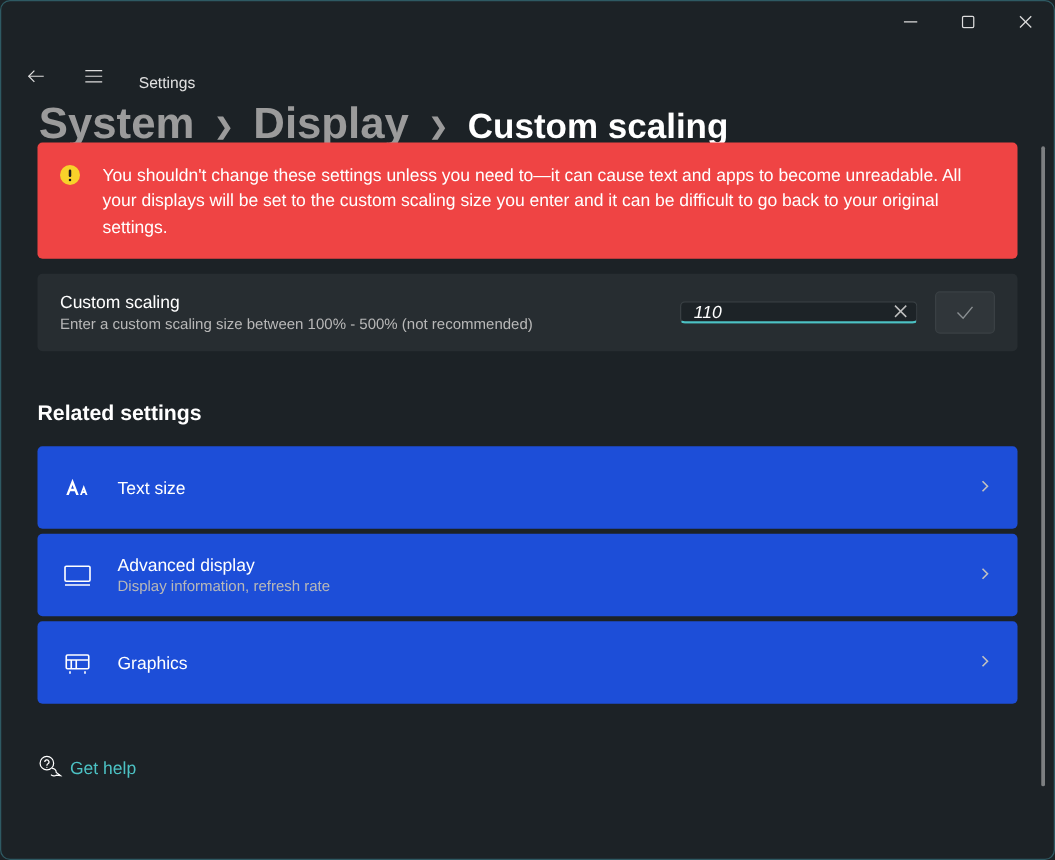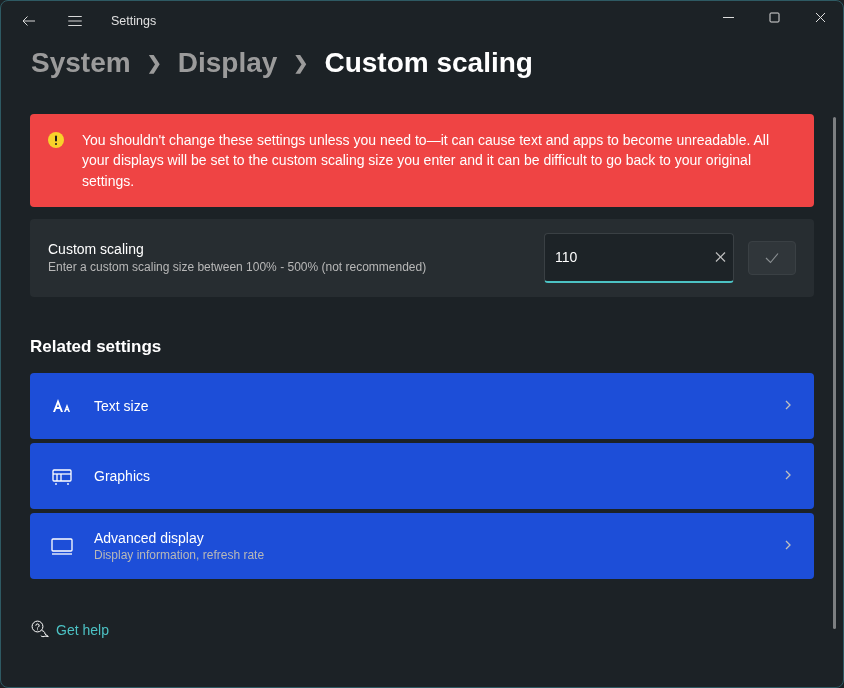--- a/index.html
+++ b/index.html
@@ -10,22 +10,23 @@
     font-family: "Segoe UI", sans-serif;
     font-size: 14px;
     border: 1px solid #2e5a63;
     border-radius: 8px;
     position: relative;
   }
   
   .titlebar {
     height: 40px;
     display: flex;
-    align-items: center;
+    align-items: flex-end;
     padding-left: 16px;
+    margin-top: 32px;
   }
   .titlebar .back {
     width: 24px; height: 24px;
     display: flex; align-items: center; justify-content: center;
     color: #ddd;
   }
   .titlebar .nav-icon {
     width: 24px; height: 24px;
     display: flex; align-items: center; justify-content: center;
     margin-left: 22px;
@@ -49,21 +50,21 @@
     font-size: 12px;
   }
   
   .breadcrumb {
     display: flex;
     align-items: baseline;
     gap: 16px;
     padding: 6px 30px 18px 30px;
   }
   .breadcrumb .crumb-link {
-    font-size: 28px;
+    font-size: 35px;
     font-weight: 600;
     color: #9b9b9b;
   }
   .breadcrumb .sep {
     font-size: 18px;
     color: #9b9b9b;
     font-weight: 600;
     position: relative;
     top: -3px;
   }
@@ -106,29 +107,30 @@
     border-radius: 4px;
     padding: 14px 18px;
     display: flex;
     align-items: center;
   }
   .input-card .labels { flex: 1; }
   .input-card .title { font-size: 14px; color: #ffffff; }
   .input-card .subtitle { font-size: 12px; color: #b8b8b8; margin-top: 3px; }
   .scaling-input {
     width: 190px;
-    height: 50px;
+    height: 18px;
     background: #1d2327;
     border: 1px solid #3a4044;
     border-bottom: 2px solid #4cc2c4;
     border-radius: 4px;
     color: #fff;
     font-size: 14px;
     padding: 0 30px 0 10px;
     outline: none;
+    font-style: italic;
   }
   .input-wrap { position: relative; }
   .clear-x {
     position: absolute;
     right: 8px;
     top: 50%;
     transform: translateY(-50%);
     color: #c0c0c0;
     font-size: 13px;
     cursor: pointer;
@@ -282,20 +284,38 @@
 
     <div class="link-card">
       <div class="icon-slot">
         <svg width="24" height="24" viewBox="0 0 24 24" fill="currentColor">
             <path d="M3 18 L8 5 L13 18 L11 18 L9.8 15 L6.2 15 L5 18 Z M6.9 13 L9.1 13 L8 10 Z"></path>
             <path d="M14 18 L17 10 L20 18 L18.5 18 L17.9 16.3 L16.1 16.3 L15.5 18 Z M16.6 15 L17.4 15 L17 13.8 Z"></path>
           </svg>
       </div>
       <div class="text-slot">
         <div class="lc-title">Text size</div>
+      </div>
+      <div class="chev">
+        <svg width="12" height="12" viewBox="0 0 12 12" fill="none" stroke="currentColor" stroke-width="1.3">
+            <polyline points="4,2 8,6 4,10"></polyline>
+          </svg>
+      </div>
+    </div>
+
+    <div class="link-card">
+      <div class="icon-slot">
+        <svg width="24" height="24" viewBox="0 0 24 24" fill="none" stroke="currentColor" stroke-width="1.3">
+            <rect x="2" y="5" width="20" height="12" rx="1"></rect>
+            <line x1="2" y1="20" x2="22" y2="20"></line>
+          </svg>
+      </div>
+      <div class="text-slot">
+        <div class="lc-title">Advanced display</div>
+        <div class="lc-sub">Display information, refresh rate</div>
       </div>
       <div class="chev">
         <svg width="12" height="12" viewBox="0 0 12 12" fill="none" stroke="currentColor" stroke-width="1.3">
             <polyline points="4,2 8,6 4,10"></polyline>
           </svg>
       </div>
     </div>
 
     <div class="link-card">
       <div class="icon-slot">
@@ -303,38 +323,20 @@
             <rect x="3" y="6" width="18" height="11" rx="1"></rect>
             <line x1="3" y1="10" x2="21" y2="10"></line>
             <line x1="7" y1="10" x2="7" y2="17"></line>
             <line x1="11" y1="10" x2="11" y2="17"></line>
             <line x1="6" y1="19" x2="6" y2="21"></line>
             <line x1="18" y1="19" x2="18" y2="21"></line>
           </svg>
       </div>
       <div class="text-slot">
         <div class="lc-title">Graphics</div>
-      </div>
-      <div class="chev">
-        <svg width="12" height="12" viewBox="0 0 12 12" fill="none" stroke="currentColor" stroke-width="1.3">
-            <polyline points="4,2 8,6 4,10"></polyline>
-          </svg>
-      </div>
-    </div>
-
-    <div class="link-card">
-      <div class="icon-slot">
-        <svg width="24" height="24" viewBox="0 0 24 24" fill="none" stroke="currentColor" stroke-width="1.3">
-            <rect x="2" y="5" width="20" height="12" rx="1"></rect>
-            <line x1="2" y1="20" x2="22" y2="20"></line>
-          </svg>
-      </div>
-      <div class="text-slot">
-        <div class="lc-title">Advanced display</div>
-        <div class="lc-sub">Display information, refresh rate</div>
       </div>
       <div class="chev">
         <svg width="12" height="12" viewBox="0 0 12 12" fill="none" stroke="currentColor" stroke-width="1.3">
             <polyline points="4,2 8,6 4,10"></polyline>
           </svg>
       </div>
     </div>
 
     <div class="help-row">
       <span class="help-icon">

